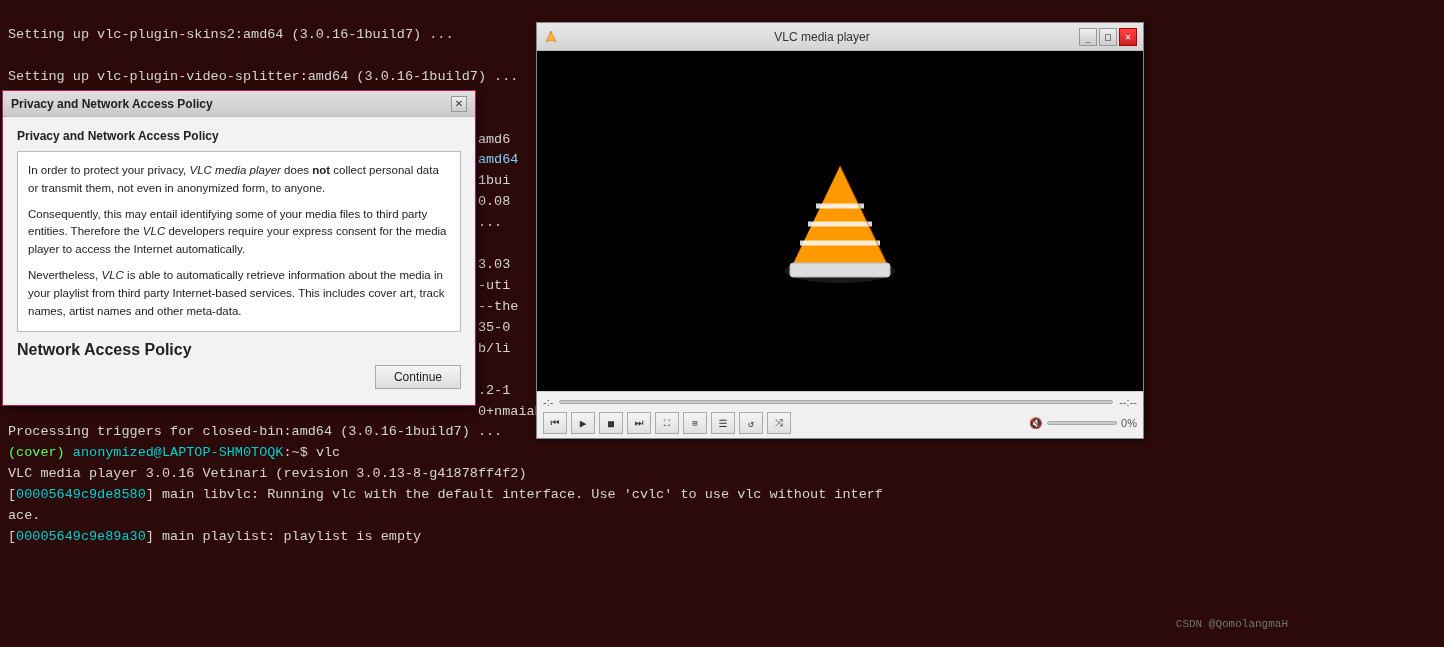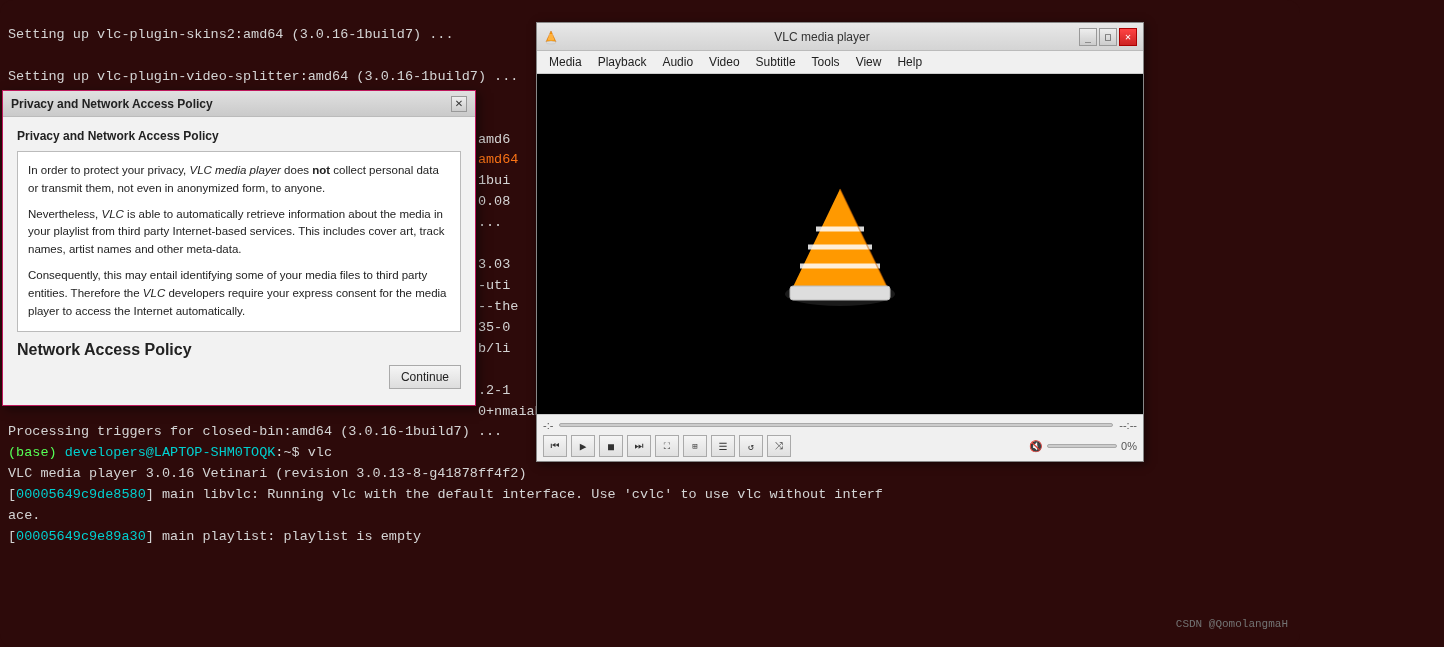--- a/index.html
+++ b/index.html
@@ -287,54 +287,54 @@
       margin-bottom: 14px;
     }
 
     .privacy-footer {
       display: flex;
       justify-content: flex-end;
       padding-bottom: 4px;
     }
 
     .continue-btn {
-      padding: 4px 11px;
+      padding: 4px 18px;
       background: linear-gradient(to bottom, #f5f5f5, #ddd);
       border: 1px solid #aaa;
       font-size: 12px;
       color: #222;
       cursor: pointer;
       font-family: sans-serif;
     }
   </style>
 </head>
 <body>
 
 <div class="terminal">
 <span>Setting up vlc-plugin-skins2:amd64 (3.0.16-1build7) ...</span>
 <span>
 Setting up vlc-plugin-video-splitter:amd<span style="color:#d4d4d4">64 (3.0.16-1build7) ...</span>
 Setting up libvlc5:amd64 (3.0.16-1buil<span style="color:#d4d4d4">d7) ...</span>
 Setting up libvpx13:amd64 (1:1.8.+2ubu<span style="color:#d4d4d4">ntu0.2) ...</span>
                                                           <span style="color:#d4d4d4">amd6</span>
-                                                          <span style="color:#f97316">amd64</span>
+                                                          <span style="color:#7dd3fc">amd64</span>
                                                           <span style="color:#d4d4d4">1bui</span>
                                                           <span style="color:#d4d4d4">0.08</span>
                                                           <span style="color:#d4d4d4">...</span>
 
                                                           <span style="color:#d4d4d4">3.03</span>
                                                           <span style="color:#d4d4d4">-uti</span>
                                                           <span style="color:#d4d4d4">--the</span>
                                                           <span style="color:#d4d4d4">35-0</span>
                                                           <span style="color:#d4d4d4">b/li</span>
 
                                                           <span style="color:#d4d4d4">.2-1</span>
                                                           <span style="color:#d4d4d4">0+nmaiabaireais +++</span>
 Processing triggers for closed-bin:<span style="color:#d4d4d4">amd64 (3.0.16-1build7) ...</span>
-<span style="color:#55ff55">(base)</span> <span class="cyan">developers@LAPTOP-SHM0TOQK</span>:<span style="color:#d4d4d4">~$ vlc</span>
+<span style="color:#55ff55">(cover)</span> <span class="cyan">anonymized@LAPTOP-SHM0TOQK</span>:<span style="color:#d4d4d4">~$ vlc</span>
 VLC media player 3.0.16 Vetinari (revision 3.0.13-8-g41878ff4f2)
 [<span class="cyan">00005649c9de8580</span>] main libvlc: Running vlc with the default interface. Use 'cvlc' to use vlc without interf
 ace.
 [<span class="cyan">00005649c9e89a30</span>] main playlist: playlist is empty
 </span>
   <div class="watermark">CSDN @QomolangmaH</div>
 </div>
 
 <div class="vlc-window">
   <div class="vlc-titlebar">
@@ -347,30 +347,20 @@
       <ellipse cx="8" cy="13.5" rx="5" ry="1.5" fill="#ddd" stroke="#bbb" stroke-width="0.5"></ellipse>
     </svg>
     <span class="vlc-title">VLC media player</span>
     <div class="vlc-window-controls">
       <div class="vlc-win-btn">_</div>
       <div class="vlc-win-btn">□</div>
       <div class="vlc-win-btn close">✕</div>
     </div>
   </div>
 
-  <div class="vlc-menubar">
-    <span class="vlc-menu-item">Media</span>
-    <span class="vlc-menu-item">Playback</span>
-    <span class="vlc-menu-item">Audio</span>
-    <span class="vlc-menu-item">Video</span>
-    <span class="vlc-menu-item">Subtitle</span>
-    <span class="vlc-menu-item">Tools</span>
-    <span class="vlc-menu-item">View</span>
-    <span class="vlc-menu-item">Help</span>
-  </div>
 
   <div class="vlc-screen">
 
     <svg class="vlc-cone" viewBox="0 0 120 130">
 
       <ellipse cx="60" cy="115" rx="55" ry="12" fill="#555" opacity="0.3"></ellipse>
 
       <polygon points="60,10 108,110 12,110" fill="#f90"></polygon>
 
       <line x1="36" y1="50" x2="84" y2="50" stroke="white" stroke-width="5" opacity="0.85"></line>
@@ -410,21 +400,21 @@
 
 <div class="privacy-dialog">
   <div class="privacy-titlebar">
     <span class="privacy-title">Privacy and Network Access Policy</span>
     <div class="privacy-close-btn">✕</div>
   </div>
   <div class="privacy-body">
     <div class="privacy-section-title">Privacy and Network Access Policy</div>
     <div class="privacy-text-box">
       <p>In order to protect your privacy, <span class="vlc-italic">VLC media player</span> does <span class="vlc-bold">not</span> collect personal data or transmit them, not even in anonymized form, to anyone.</p>
+      <p>Consequently, this may entail identifying some of your media files to third party entities. Therefore the <span class="vlc-italic">VLC</span> developers require your express consent for the media player to access the Internet automatically.</p>
       <p>Nevertheless, <span class="vlc-italic">VLC</span> is able to automatically retrieve information about the media in your playlist from third party Internet-based services. This includes cover art, track names, artist names and other meta-data.</p>
-      <p>Consequently, this may entail identifying some of your media files to third party entities. Therefore the <span class="vlc-italic">VLC</span> developers require your express consent for the media player to access the Internet automatically.</p>
     </div>
     <div class="network-section-title">Network Access Policy</div>
     <div class="privacy-footer">
       <button class="continue-btn">Continue</button>
     </div>
   </div>
 </div>
 
 </body></html>

